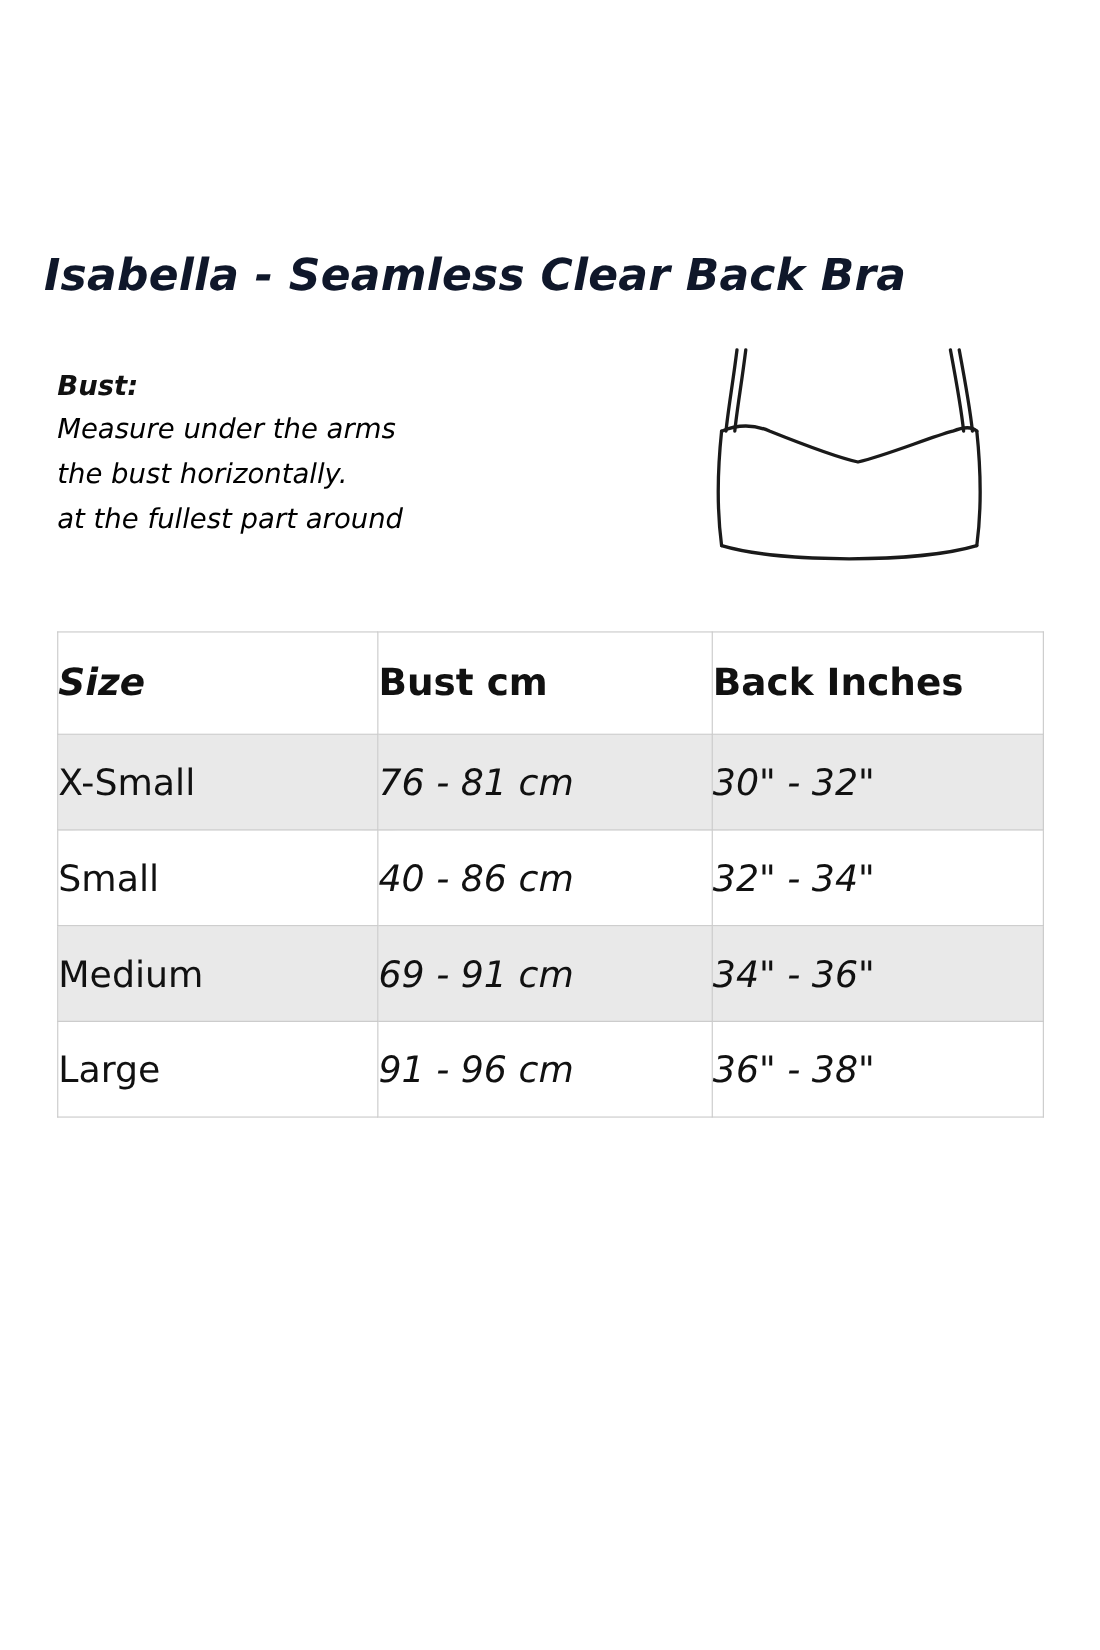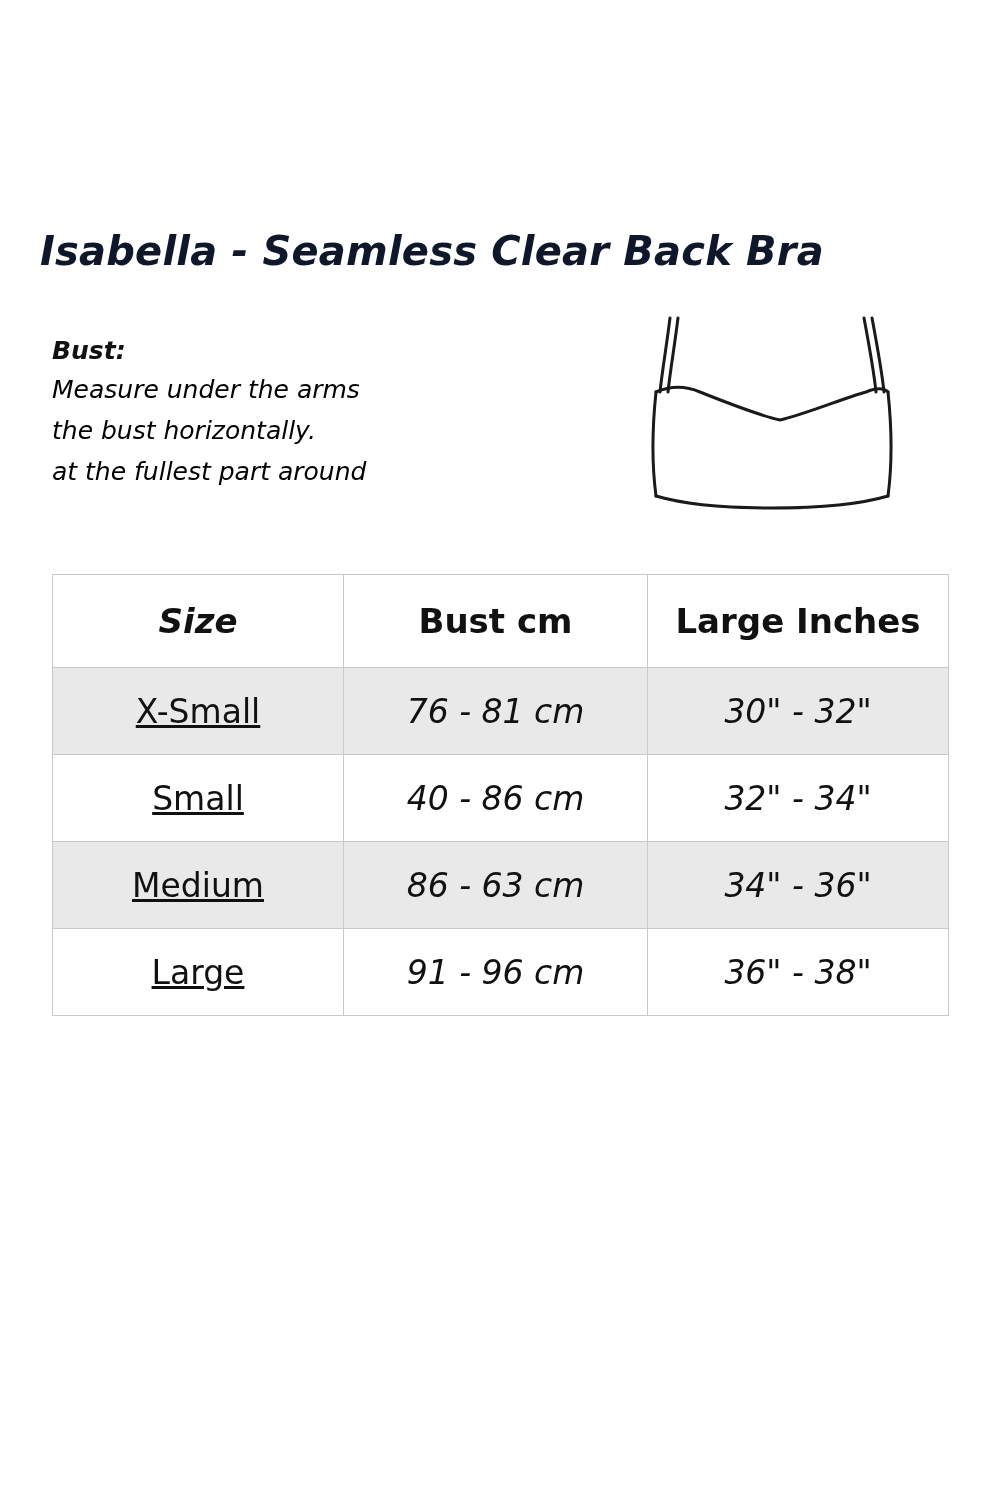--- a/index.html
+++ b/index.html
@@ -74,42 +74,41 @@
     border-collapse: collapse;
     table-layout: fixed;
   }
   .size-table col.c1 { width: 291px; }
   .size-table col.c2 { width: 304px; }
   .size-table col.c3 { width: 301px; }
 
   .size-table th,
   .size-table td {
     border: 1px solid #c9c9c9;
-    text-align: center;
+    text-align: left;
     vertical-align: middle;
     padding: 0;
     height: 86px;
     font-size: 33px;
     color: #111111;
   }
   .size-table thead th {
     height: 92px;
     font-weight: 700;
     font-size: 34px;
     background: #ffffff;
   }
   .size-table thead th.italic-head {
     font-style: italic;
   }
   .size-table tbody td {
     font-weight: 400;
   }
   .size-table tbody td.size-cell {
     font-style: normal;
-    text-decoration: underline;
   }
   .size-table tbody td.val-cell {
     font-style: italic;
   }
   .size-table tbody tr.shaded td {
     background: #e9e9e9;
   }
   .size-table tbody tr.plain td {
     background: #ffffff;
     border-radius: 17px;
@@ -151,37 +150,37 @@
   <table class="size-table">
     <colgroup>
       <col class="c1">
         <col class="c2">
         <col class="c3">
     </colgroup>
     <thead>
       <tr>
         <th class="italic-head">Size</th>
         <th>Bust cm</th>
-        <th>Large Inches</th>
+        <th>Back Inches</th>
       </tr>
     </thead>
     <tbody>
       <tr class="shaded">
         <td class="size-cell">X-Small</td>
         <td class="val-cell">76 - 81 cm</td>
         <td class="val-cell">30" - 32"</td>
       </tr>
       <tr class="plain">
         <td class="size-cell">Small</td>
         <td class="val-cell">40 - 86 cm</td>
         <td class="val-cell">32" - 34"</td>
       </tr>
       <tr class="shaded">
         <td class="size-cell">Medium</td>
-        <td class="val-cell">86 - 63 cm</td>
+        <td class="val-cell">69 - 91 cm</td>
         <td class="val-cell">34" - 36"</td>
       </tr>
       <tr class="plain">
         <td class="size-cell">Large</td>
         <td class="val-cell">91 - 96 cm</td>
         <td class="val-cell">36" - 38"</td>
       </tr>
     </tbody>
   </table>
 

